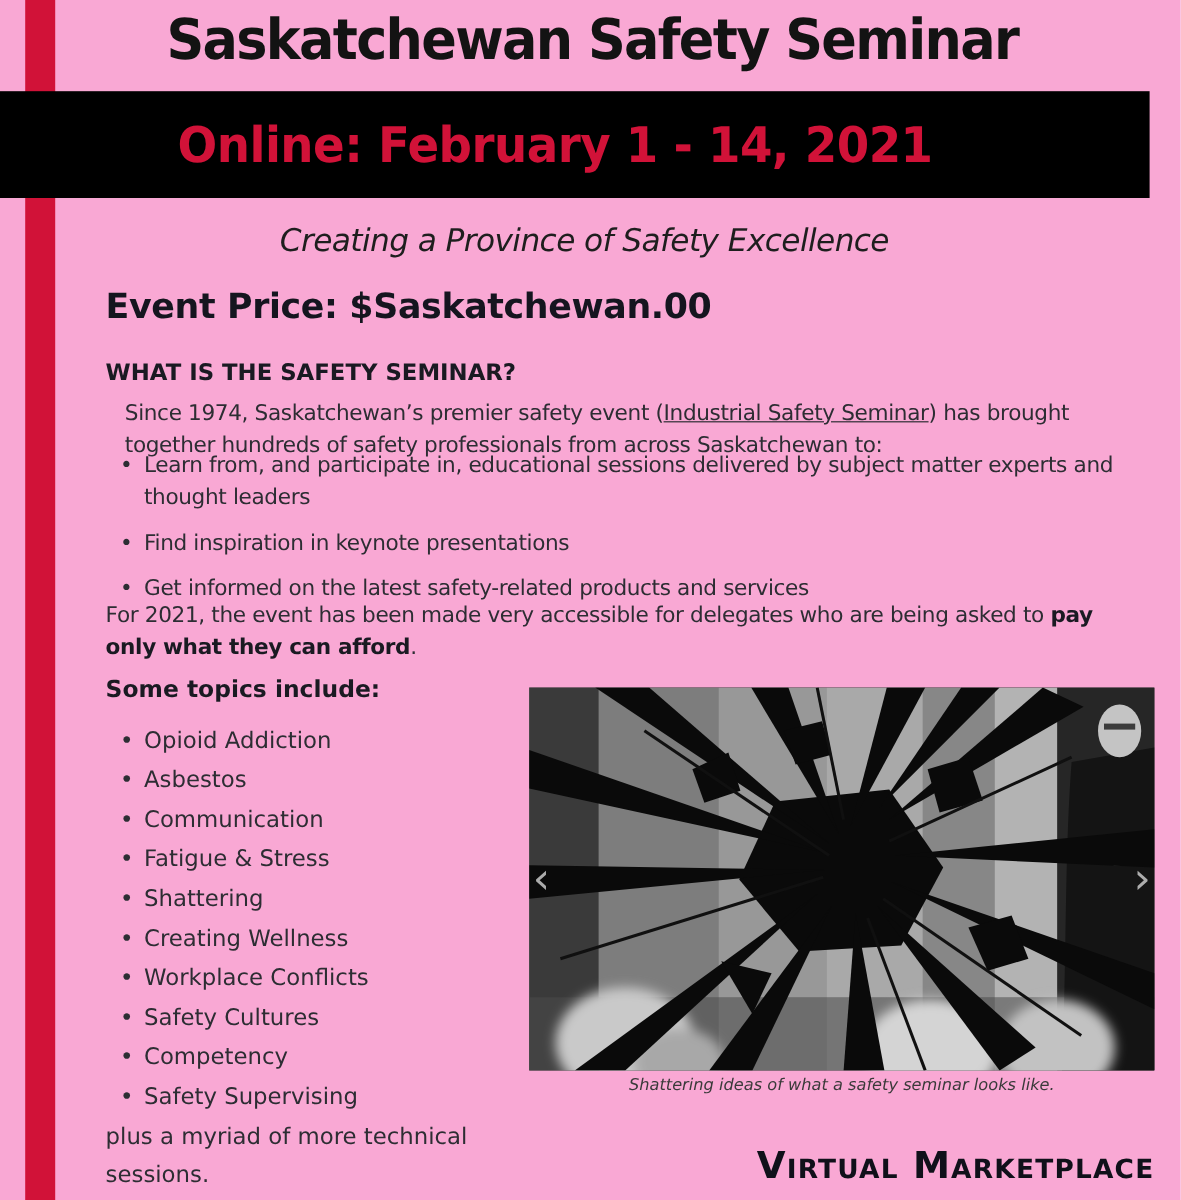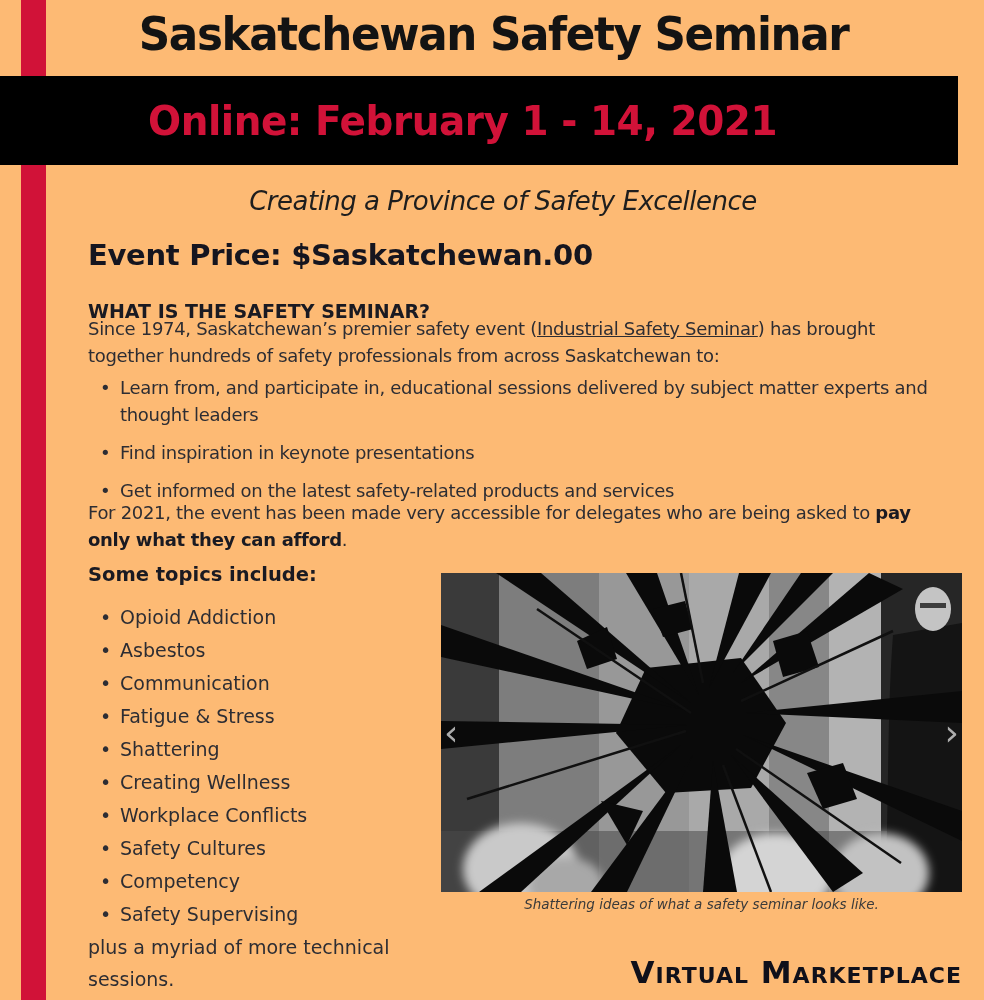--- a/index.html
+++ b/index.html
@@ -1,35 +1,35 @@
 <!DOCTYPE html>
 <html><head>
 <meta charset="utf-8">
 <style>
   html,body{margin:0;padding:0;background:#fff;}
   .page{
-    position:relative;width:984px;height:1000px;background:#fdba74;overflow:hidden;
+    position:relative;width:984px;height:1000px;background:#f9a8d4;overflow:hidden;
     font-family:"DejaVu Sans","Liberation Sans",sans-serif;color:#2d2d33;
   }
   .red-bar{position:absolute;left:21px;top:0;width:25px;height:1000px;background:#d11238;z-index:1;}
   .main-title{
     position:absolute;top:6px;left:30px;width:928px;text-align:center;
     font-weight:bold;font-size:47px;color:#131313;white-space:nowrap;z-index:2;
   }
   .main-title .cond{display:inline-block;transform:scaleX(.93);transform-origin:50% 50%;letter-spacing:-1.5px;}
   .banner{
     position:absolute;top:76px;left:0;width:958px;height:89px;background:#000000;
     z-index:3;display:flex;align-items:center;
   }
   .banner .cond{
     margin-left:148px;display:inline-block;font-size:41px;font-weight:bold;color:#d11238;
     transform:scaleX(.95);transform-origin:0 50%;letter-spacing:-0.5px;white-space:nowrap;
   }
   .tagline{
-    position:absolute;top:186px;left:88px;width:830px;text-align:center;
+    position:absolute;top:186px;left:72px;width:830px;text-align:center;
     font-style:italic;font-size:26px;color:#1e1e1e;letter-spacing:-0.5px;z-index:2;
   }
   .price{
     position:absolute;top:238px;left:88px;font-size:29px;font-weight:bold;
     color:#15151f;letter-spacing:-0.3px;z-index:2;
   }
   .what-heading{
     position:absolute;top:300px;left:88px;font-size:19px;font-weight:bold;color:#1a1a22;z-index:2;
   }
   .intro,.outro{
@@ -86,21 +86,21 @@
   <div class="banner">
     <span class="cond">Online: February 1 - 14, 2021</span>
   </div>
 
   <div class="tagline">Creating a Province of Safety Excellence</div>
 
   <div class="price">Event Price: $Saskatchewan.00</div>
 
   <div class="what-heading">WHAT IS THE SAFETY SEMINAR?</div>
 
-  <p class="intro" style="margin:0;"><span>Since 1974, Saskatchewan’s premier safety event (</span><a>Industrial Safety Seminar</a><span>) has brought together hundreds of safety professionals from across Saskatchewan to:</span></p>
+  <p class="intro" style="margin:16px;"><span>Since 1974, Saskatchewan’s premier safety event (</span><a>Industrial Safety Seminar</a><span>) has brought together hundreds of safety professionals from across Saskatchewan to:</span></p>
 
   <ul class="plain intro-bullets">
     <li>
       <span class="dot">•</span>
       <span>Learn from, and participate in, educational sessions delivered by subject matter experts and thought leaders</span>
     </li>
     <li>
       <span class="dot">•</span>
       <span>Find inspiration in keynote presentations</span>
     </li>

